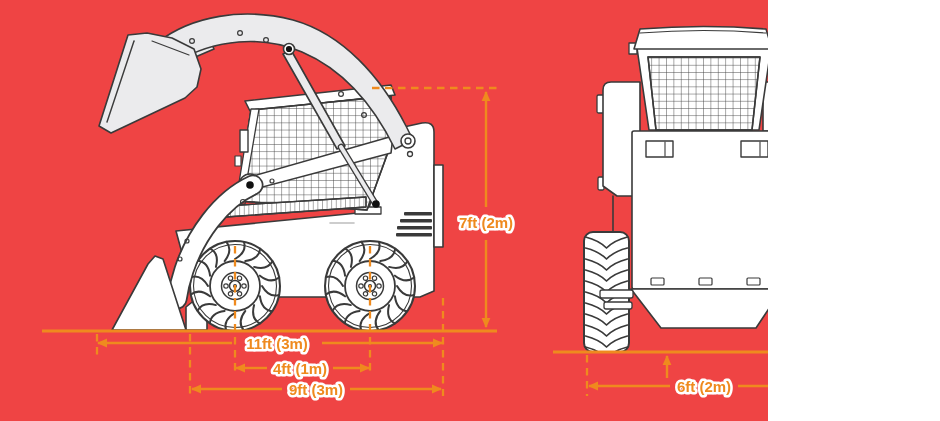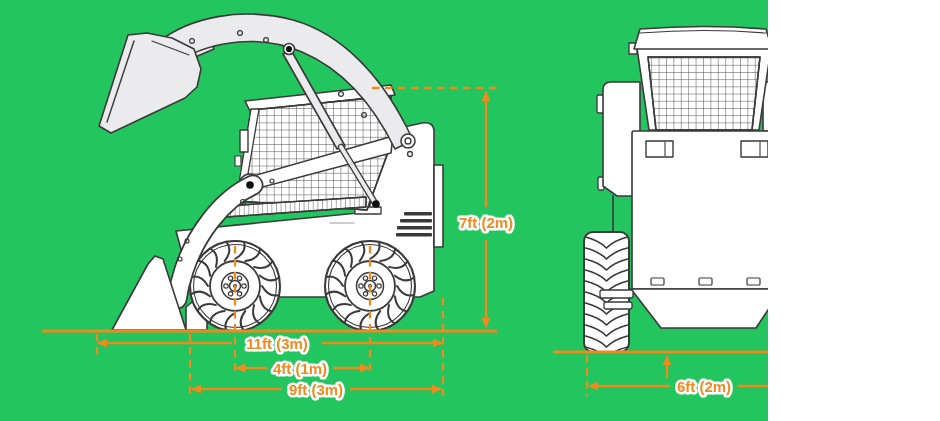--- a/index.html
+++ b/index.html
@@ -1,16 +1,16 @@
 <!DOCTYPE html>
 <html><head>
 <meta charset="utf-8">
 <style>
   html,body{margin:0;padding:0;background:#ffffff;}
-  #stage{position:relative;width:768px;height:421px;background:#22c55e;overflow:hidden;
+  #stage{position:relative;width:768px;height:421px;background:#ef4444;overflow:hidden;
          font-family:"Liberation Sans",sans-serif;}
   svg{display:block;}
   text.dim{font-family:"Liberation Sans",sans-serif;font-weight:bold;font-size:15px;
            fill:#EF8A1E;paint-order:stroke;stroke:#ffffff;stroke-width:5px;stroke-linejoin:round;}
 </style>
 </head>
 <body>
 
 <div id="stage">
 <svg width="940" height="421" viewBox="0 0 940 421">

